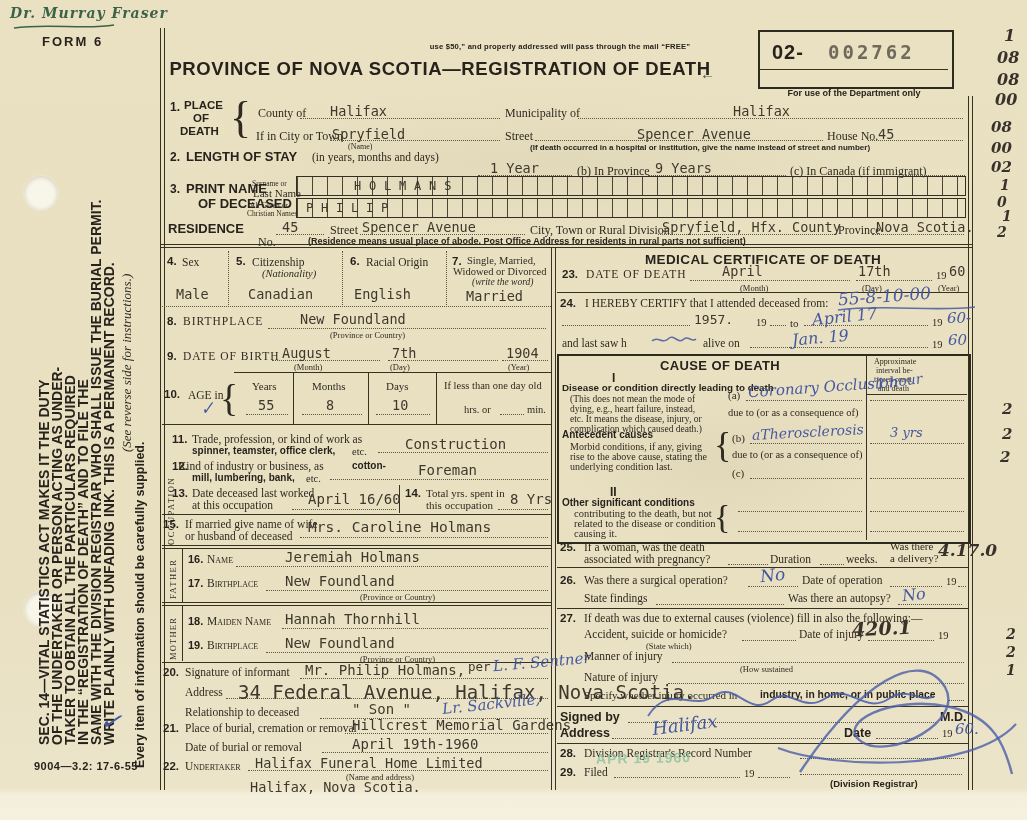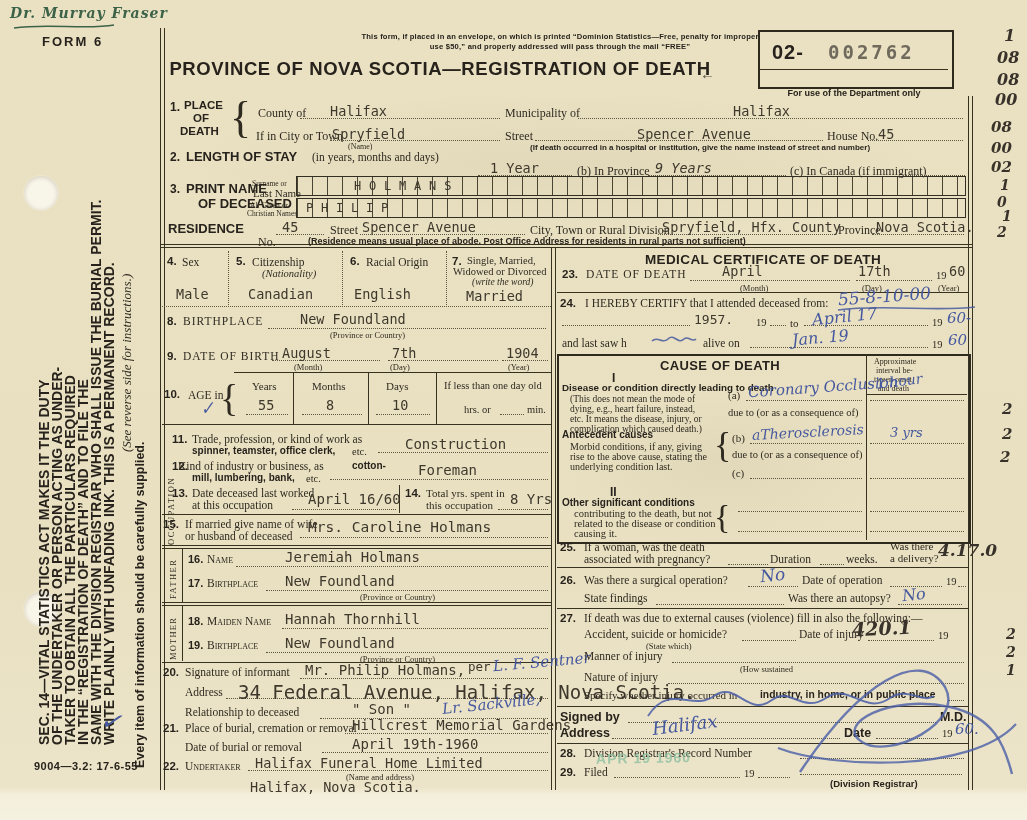--- a/index.html
+++ b/index.html
@@ -38,21 +38,20 @@
   <div class="hole" style="left:24px;top:176px;"></div>
   <div class="hole" style="left:24px;top:592px;"></div>
 
   <div class="ab" style="left:10px;top:5px;font-size:14px;color:#3c6247;letter-spacing:1px;font-weight:bold;font-style:italic;font-family:'DejaVu Serif',serif;">Dr. Murray Fraser</div>
   <svg class="ab" style="left:12px;top:22px;" width="105" height="10">
       <path d="M2,6 C35,1 75,8 102,3" stroke="#3c6247" stroke-width="1.6" fill="none"></path>
     </svg>
 
   <div class="ab sans" style="left:42px;top:34px;font-size:13px;letter-spacing:2px;">FORM 6</div>
 
-  <div class="ab sans ctr" style="left:345px;top:32px;width:430px;font-size:7.6px;letter-spacing:.2px;">This form, if placed in an envelope, on which is printed “Dominion Statistics—Free, penalty for improper</div>
   <div class="ab sans ctr" style="left:345px;top:42px;width:430px;font-size:7.6px;letter-spacing:.2px;">use $50,” and properly addressed will pass through the mail “FREE”</div>
 
   <div class="ab sans ctr" style="left:155px;top:58px;width:570px;font-size:18.5px;letter-spacing:.6px;">PROVINCE OF NOVA SCOTIA—REGISTRATION OF DEATH</div>
   <div class="ab" style="left:700px;top:66px;font-size:15px;color:#55503f;">←</div>
 
   <div class="box" style="left:758px;top:30px;width:192px;height:55px;"></div>
   <div class="ab sans" style="left:772px;top:41px;font-size:20px;letter-spacing:1px;">02-</div>
   <div class="ab" style="left:828px;top:41px;font-size:19px;letter-spacing:3px;color:#6f6a5c;font-family:'DejaVu Sans Mono',monospace;font-weight:bold;">002762</div>
   <div class="hl" style="left:760px;top:69px;width:188px;height:1.2px;"></div>
   <div class="ab sans ctr" style="left:756px;top:88px;width:196px;font-size:9px;">For use of the Department only</div>
@@ -120,21 +119,21 @@
   <div class="dot" style="left:868px;top:140px;width:95px;"></div>
   <div class="ab type" style="left:878px;top:126px;font-size:13.5px;">45</div>
 
   <div class="ab sans" style="left:170px;top:150px;font-size:12px;">2.</div>
   <div class="ab sans" style="left:186px;top:149px;font-size:13px;">LENGTH OF STAY</div>
   <div class="ab ser" style="left:312px;top:151px;font-size:11.5px;">(in years, months and days)</div>
   <div class="dot" style="left:478px;top:175px;width:94px;"></div>
   <div class="ab type" style="left:490px;top:160px;font-size:13.5px;">1 Year</div>
   <div class="ab ser" style="left:577px;top:164px;font-size:12px;">(b) In Province</div>
   <div class="dot" style="left:648px;top:175px;width:138px;"></div>
-  <div class="ab type" style="left:655px;top:160px;font-size:13.5px;font-style:italic;">9 Years</div>
+  <div class="ab type" style="left:655px;top:160px;font-size:13.5px;">9 Years</div>
   <div class="ab ser" style="left:790px;top:164px;font-size:12px;">(c) In Canada (if immigrant)</div>
   <div class="dot" style="left:905px;top:175px;width:60px;"></div>
 
   <div class="ab sans" style="left:170px;top:182px;font-size:12px;">3.</div>
   <div class="ab sans" style="left:186px;top:181px;font-size:13px;">PRINT NAME</div>
   <div class="ab sans" style="left:186px;top:196px;font-size:13px;margin-left:12px;">OF DECEASED</div>
   <div class="ab ser" style="left:252px;top:179px;font-size:7.5px;">Surname or</div>
   <div class="ab ser" style="left:253px;top:187px;font-size:11px;">Last Name</div>
   <div class="ab ser" style="left:250px;top:201px;font-size:7.5px;">All Given or</div>
   <div class="ab ser" style="left:247px;top:209px;font-size:7.5px;">Christian Names</div>

